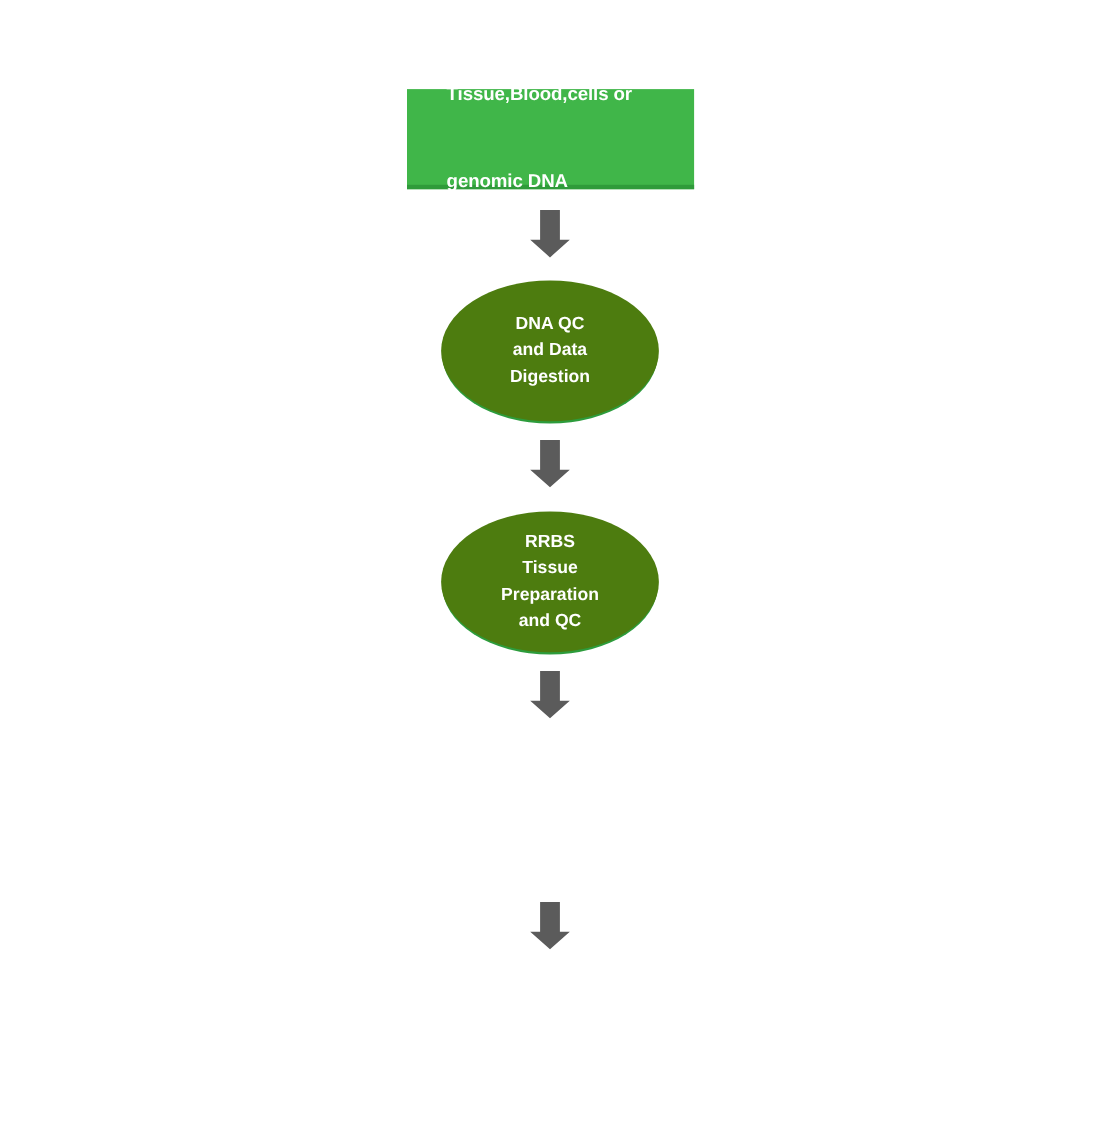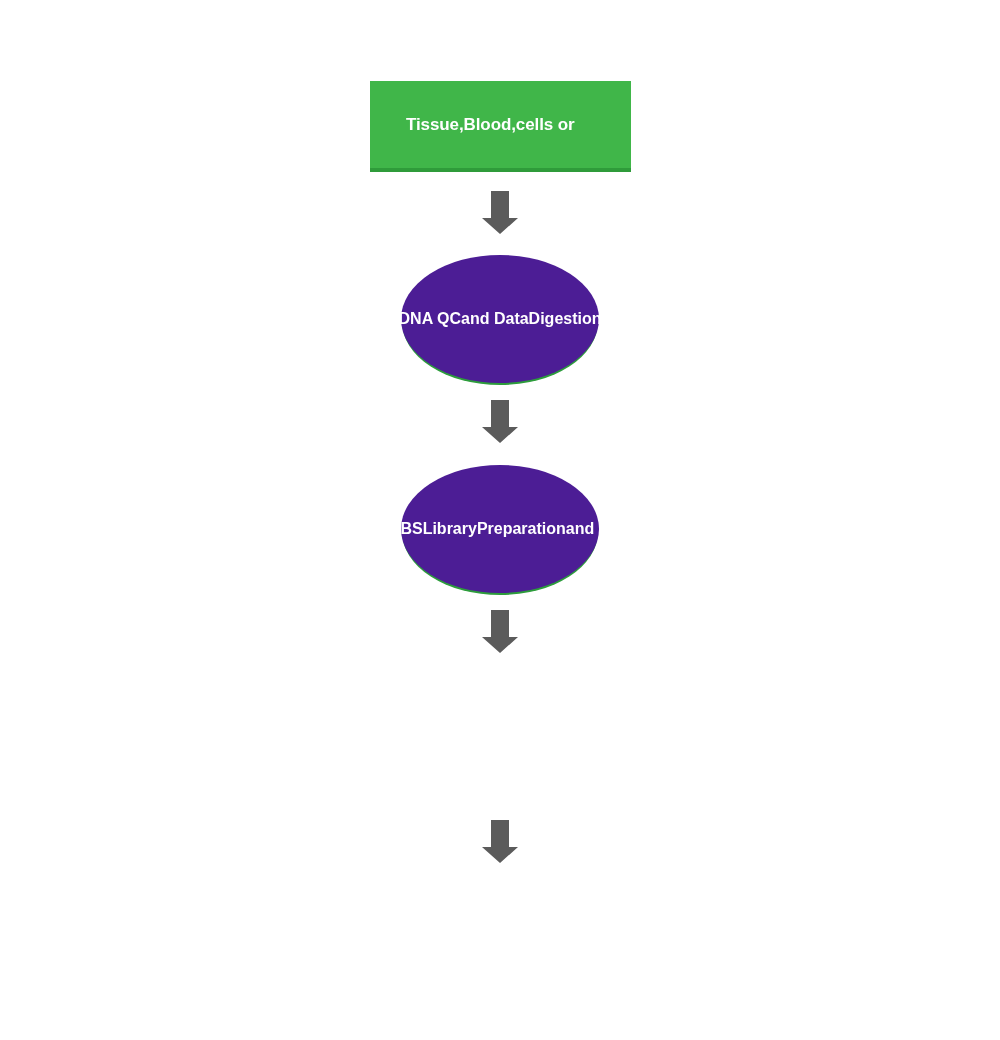--- a/index.html
+++ b/index.html
@@ -46,25 +46,25 @@
     line-height: 31px;
     letter-spacing: -0.1px;
     white-space: nowrap;
   }
 
   
   .node-ellipse {
     position: absolute;
     left: 401px;
     width: 198px;
-    background: #4c1d95;
+    background: #4d7c0f;
     border-radius: 50%;
     box-shadow: 0 3px 0 -1px #2d9c3c;
     display: flex;
-    flex-direction: row;
+    flex-direction: column;
     align-items: center;
     justify-content: center;
     text-align: center;
   }
   .node-ellipse .line {
     color: #ffffff;
     font-size: 16px;
     font-weight: bold;
     line-height: 24px;
     white-space: nowrap;
@@ -89,20 +89,21 @@
   #arrow-2 { top: 610px; }
   #arrow-3 { top: 820px; }
 </style>
 </head>
 <body>
 
 <div id="flowchart">
 
   <div class="node-rect" id="node-0">
     <div class="line">Tissue,Blood,cells or</div>
+    <div class="line">genomic DNA</div>
   </div>
 
   <div class="arrow" id="arrow-0">
     <svg width="40" height="44" viewBox="0 0 40 44" xmlns="http://www.w3.org/2000/svg" aria-hidden="true">
       <polygon points="11,0 29,0 29,27 38,27 20,43 2,27 11,27" fill="#5b5b5b"></polygon>
     </svg>
   </div>
 
   <div class="node-ellipse" id="ellipse-0">
     <div class="line">DNA QC</div>
@@ -111,21 +112,21 @@
   </div>
 
   <div class="arrow" id="arrow-1">
     <svg width="40" height="44" viewBox="0 0 40 44" xmlns="http://www.w3.org/2000/svg" aria-hidden="true">
       <polygon points="11,0 29,0 29,27 38,27 20,43 2,27 11,27" fill="#5b5b5b"></polygon>
     </svg>
   </div>
 
   <div class="node-ellipse" id="ellipse-1">
     <div class="line">RRBS</div>
-    <div class="line">Library</div>
+    <div class="line">Tissue</div>
     <div class="line">Preparation</div>
     <div class="line">and QC</div>
   </div>
 
   <div class="arrow" id="arrow-2">
     <svg width="40" height="44" viewBox="0 0 40 44" xmlns="http://www.w3.org/2000/svg" aria-hidden="true">
       <polygon points="11,0 29,0 29,27 38,27 20,43 2,27 11,27" fill="#5b5b5b"></polygon>
     </svg>
   </div>
 

